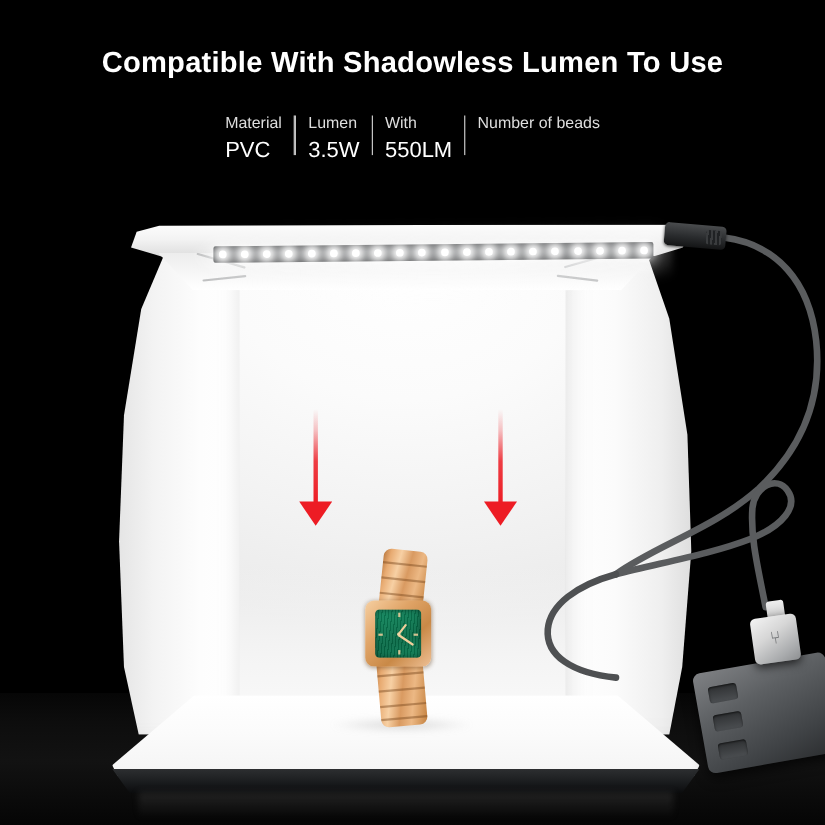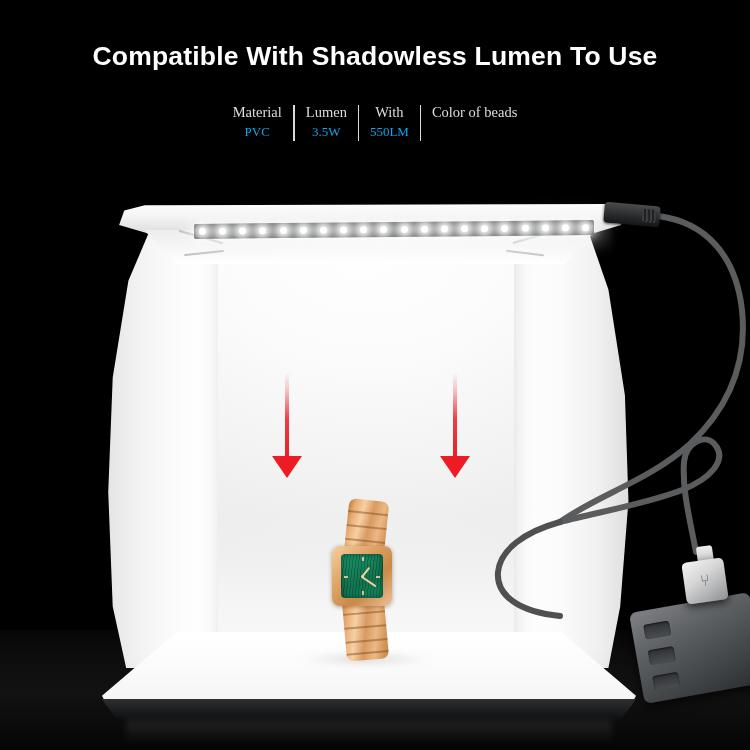--- a/index.html
+++ b/index.html
@@ -17,23 +17,23 @@
     text-align:center; color:#ffffff;
     font-size:26.5px; font-weight:bold; letter-spacing:.2px;
     white-space:nowrap;
   }
 
   
   .specs {
     position:absolute; left:50px; top:102px; width:650px; height:48px;
     display:flex; align-items:flex-start; justify-content:center;
   }
-  .spec { text-align:center; color:#e9e9e9; line-height:1.42; padding:0 11px;font-family:Liberation Serif, serif; }
+  .spec { color:#e9e9e9; line-height:1.42; padding:0 11px; }
   .spec .k { display:block; font-size:14.5px; color:#dedede; }
-  .spec .v { display:block; font-size:13px; color:#0ea5e9; }
+  .spec .v { display:block; font-size:20px; color:#ffffff; }
   .divider { width:1px; height:36px; background:#e6e6e6; margin-top:3px; flex:0 0 1px; opacity:.95; }
 
   
   .scene { position:absolute; left:0; top:160px; width:750px; height:590px; overflow:hidden; }
 
   
   .desk {
     position:absolute; left:0; bottom:0; width:750px; height:120px;
     background:linear-gradient(180deg,#060606 0%,#0d0d0d 22%,#121212 52%,#050505 100%);
   }
@@ -231,21 +231,21 @@
       <span class="k">Lumen</span>
       <span class="v">3.5W</span>
     </div>
     <div class="divider"></div>
     <div class="spec">
       <span class="k">With</span>
       <span class="v">550LM</span>
     </div>
     <div class="divider"></div>
     <div class="spec">
-      <span class="k">Color of beads</span>
+      <span class="k">Number of beads</span>
     </div>
   </div>
 
   <div class="scene">
 
     <div class="desk"></div>
 
     <div class="box-wrap">
 
       <div class="backwall"></div>

